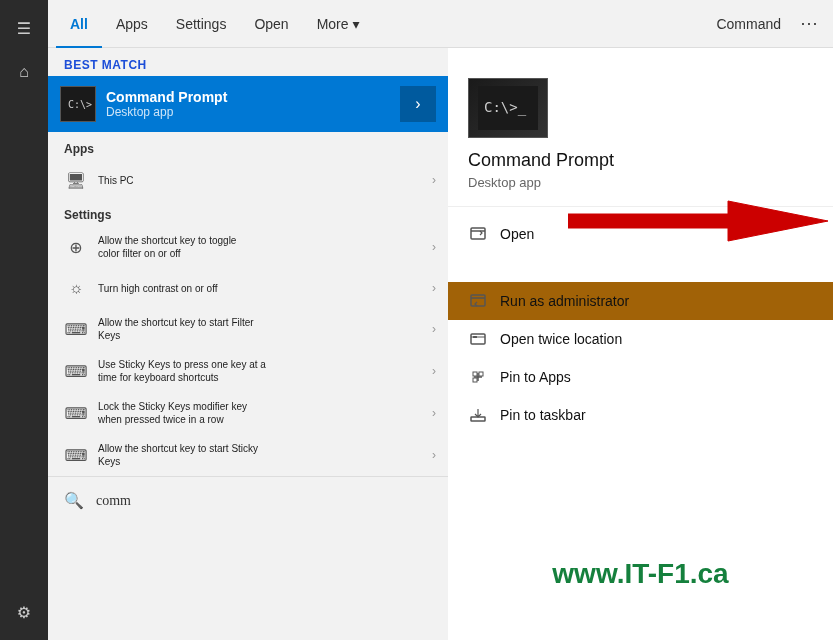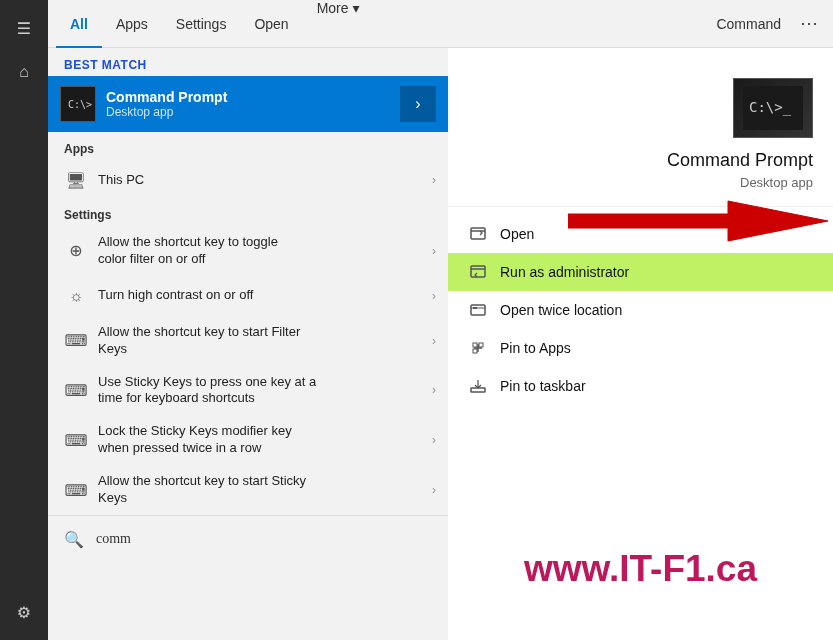--- a/index.html
+++ b/index.html
@@ -173,21 +173,21 @@
       width: 24px;
       height: 24px;
       margin-right: 10px;
       flex-shrink: 0;
       display: flex;
       align-items: center;
       justify-content: center;
       color: #555;
       font-size: 16px;
     }
-    .result-text { flex: 1; font-size: 13px; color: #222; line-height: 1.3; }
+    .result-text { flex: 1; font-size: 10px; color: #222; line-height: 1.3; }
     .result-chevron {
       color: #999;
       font-size: 12px;
       margin-left: 4px;
     }
 
     .settings-header {
       font-size: 12px;
       font-weight: 700;
       color: #333;
@@ -200,21 +200,21 @@
       background: #fff;
       display: flex;
       flex-direction: column;
       position: relative;
       overflow: hidden;
     }
 
     .detail-top {
       display: flex;
       flex-direction: column;
-      align-items: flex-end;
+      align-items: flex-start;
       padding: 30px 20px 16px;
       border-bottom: 1px solid #eee;
     }
     .detail-app-icon {
       width: 80px;
       height: 60px;
       background: linear-gradient(135deg, #1a1a1a 0%, #333 100%);
       border: 1px solid #555;
       margin-bottom: 12px;
       display: flex;
@@ -290,23 +290,23 @@
       font-size: 14px;
       color: #333;
       outline: none;
       font-family: Liberation Serif, serif;
     }
     .watermark {
       position: absolute;
       bottom: 50px;
       left: 50%;
       transform: translateX(-50%);
-      font-size: 37px;
+      font-size: 28px;
       font-weight: 700;
-      color: #be185d;
+      color: #15803d;
       white-space: nowrap;
       pointer-events: none;
       z-index: 5;
     }
 
     .results-panel-wrapper {
       display: flex;
       flex-direction: column;
       flex: 1;
       position: relative;
@@ -321,21 +321,21 @@
   <div class="sidebar-icon bottom">⚙</div>
 </div>
 
 <div class="main">
 
   <div class="nav-tabs">
     <div class="nav-tab active">All</div>
     <div class="nav-tab">Apps</div>
     <div class="nav-tab">Settings</div>
     <div class="nav-tab">Open</div>
-    <div class="nav-tab" style="display:flex;align-items:flex-start;gap:4px;">
+    <div class="nav-tab" style="display:flex;align-items:center;gap:4px;">
       <span>More</span>
       <span>▾</span>
     </div>
     <div class="nav-spacer"></div>
     <div class="nav-feedback">Command</div>
     <div class="nav-more-btn">···</div>
   </div>
 
   <div class="content-area">
 
@@ -426,21 +426,21 @@
         <div class="action-item">
           <div class="action-icon">
             <svg width="16" height="16" viewBox="0 0 16 16">
               <rect x="1" y="2" width="14" height="11" rx="1" fill="none" stroke="#555" stroke-width="1.5"></rect>
               <path d="M1 5h14" stroke="#555" stroke-width="1.5"></path>
               <path d="M10 9l2-2-2-2" stroke="#555" stroke-width="1.2" fill="none"></path>
             </svg>
           </div>
           <span>Open</span>
         </div>
-        <div class="action-item highlighted" style="background:#bef264;">
+        <div class="action-item highlighted" style="background:#a16207;margin-top:29px;">
           <div class="action-icon">
             <svg width="16" height="16" viewBox="0 0 16 16">
               <rect x="1" y="2" width="14" height="11" rx="1" fill="none" stroke="#555" stroke-width="1.5"></rect>
               <path d="M1 5h14" stroke="#555" stroke-width="1.5"></path>
               <path d="M7 9l-2 2 2 2" stroke="#555" stroke-width="1.2" fill="none"></path>
             </svg>
           </div>
           <span>Run as administrator</span>
         </div>
         <div class="action-item">

